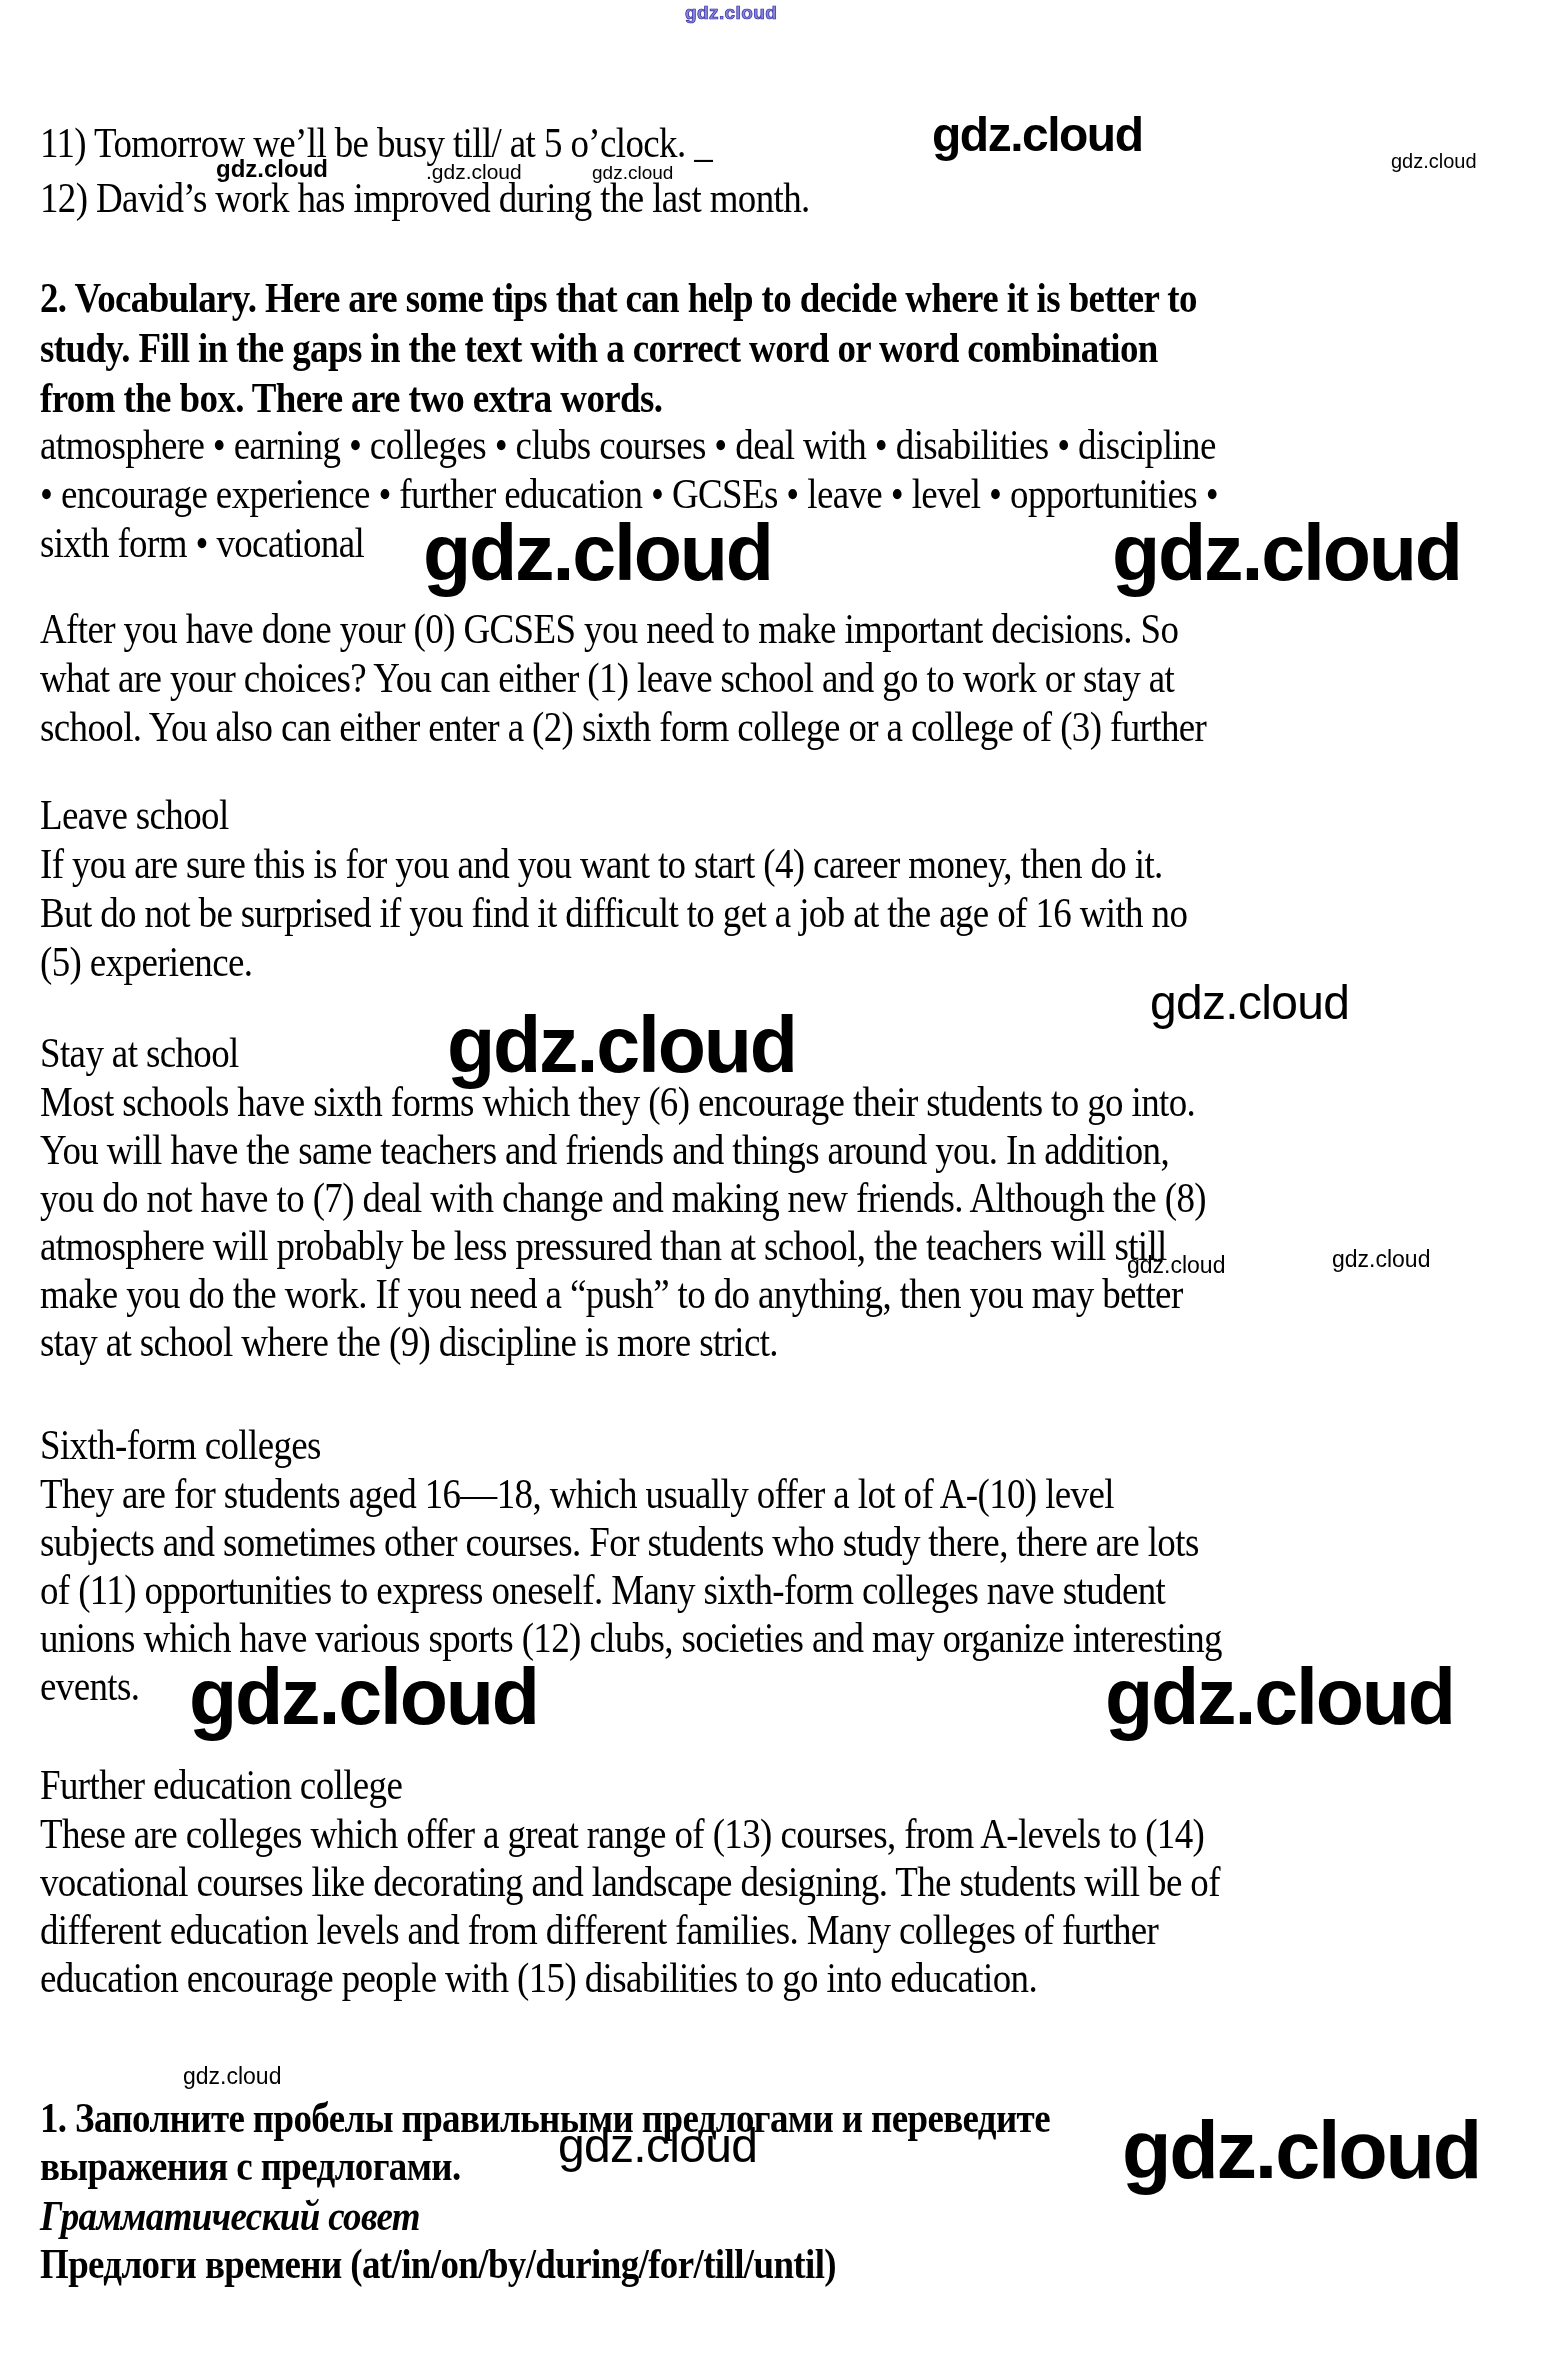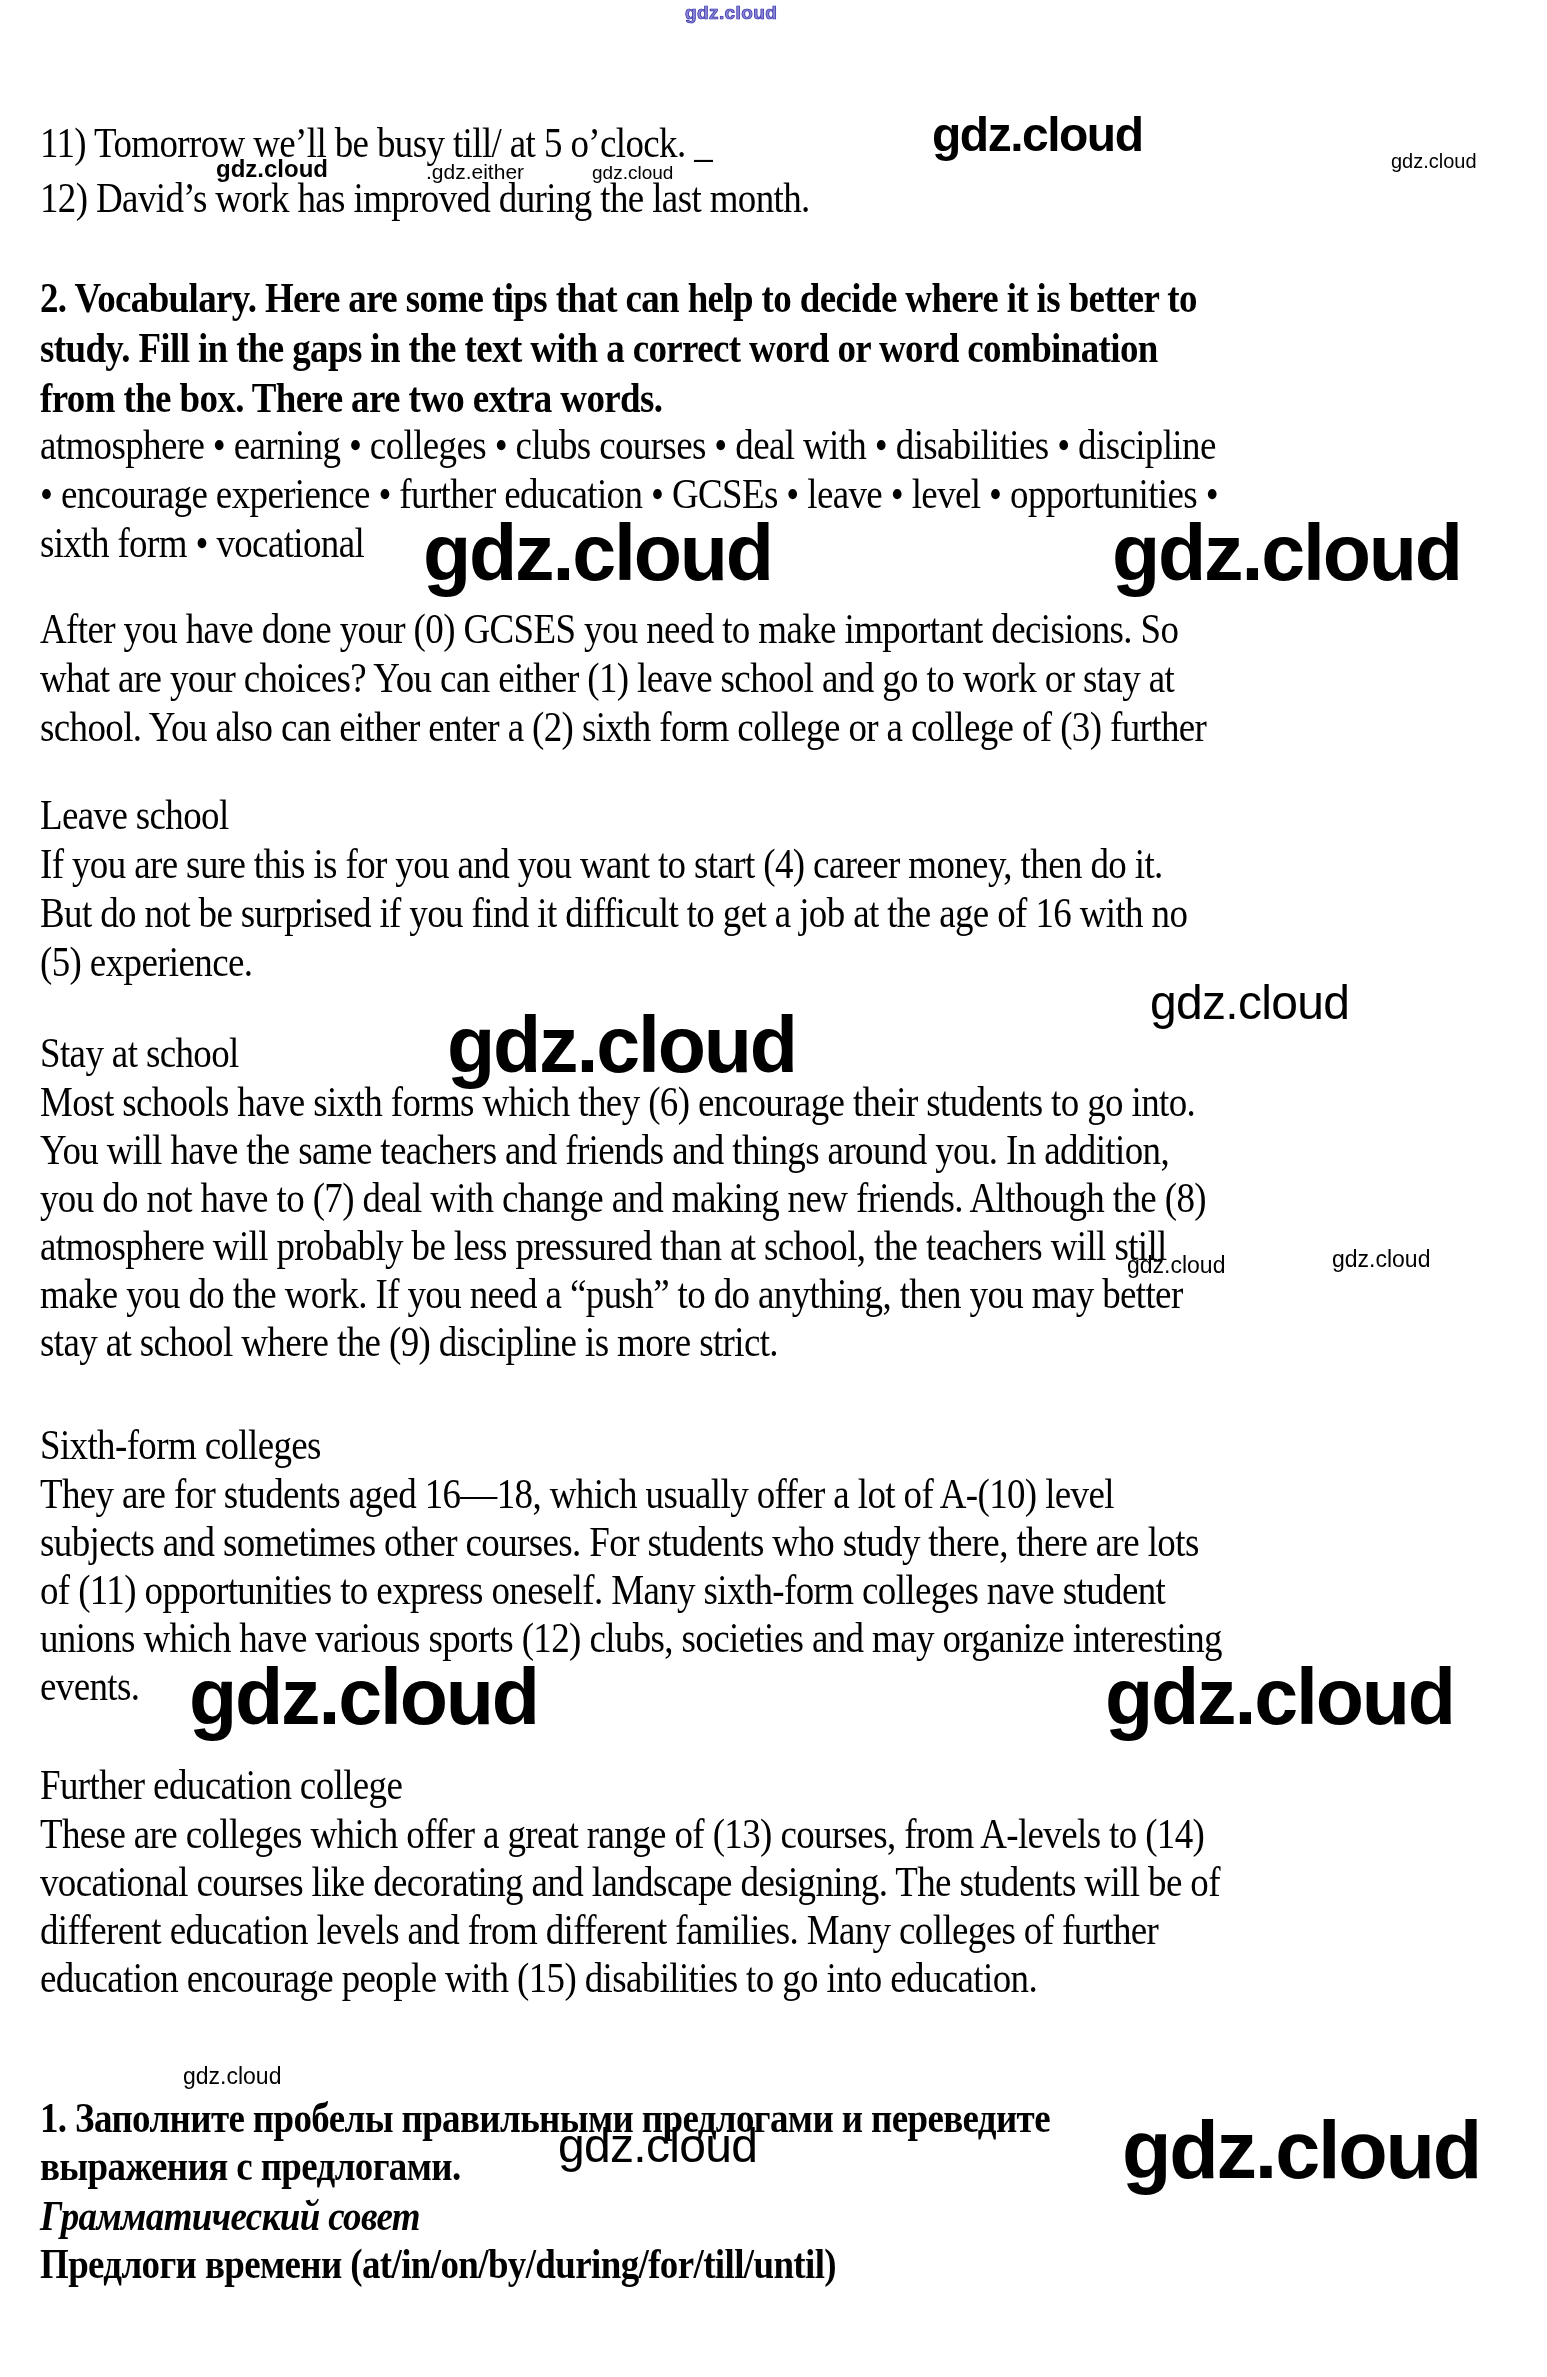--- a/index.html
+++ b/index.html
@@ -55,21 +55,21 @@
 
   <div class="wm wm-blue" style="left:685px; top:2.9px;">gdz.cloud</div>
 
   <div class="txt" style="top:119px;">11) Tomorrow we’ll be busy till/ at 5 o’clock. _</div>
 
   <div class="wm wm-med-b" style="left:932px; top:111px;">gdz.cloud</div>
 
   <div class="wm wm-tiny" style="left:1391px; top:151px;">gdz.cloud</div>
 
   <div class="wm wm-small" style="left:216px; top:157px; font-size:24px;">gdz.cloud</div>
-  <div class="wm wm-small" style="left:426px; top:161px; font-size:21px; font-weight:400;">.gdz.either</div>
+  <div class="wm wm-small" style="left:426px; top:161px; font-size:21px; font-weight:400;">.gdz.cloud</div>
   <div class="wm wm-small" style="left:592px; top:163px; font-size:19px; font-weight:400;">gdz.cloud</div>
 
   <div class="txt" style="top:174px;">12) David’s work has improved during the last month.</div>
 
   <div class="txt bold lh68" style="top:273px;">
     <div>2. Vocabulary. Here are some tips that can help to decide where it is better to</div>
     <div>study. Fill in the gaps in the text with a correct word or word combination</div>
     <div>from the box. There are two extra words.</div>
   </div>
 

